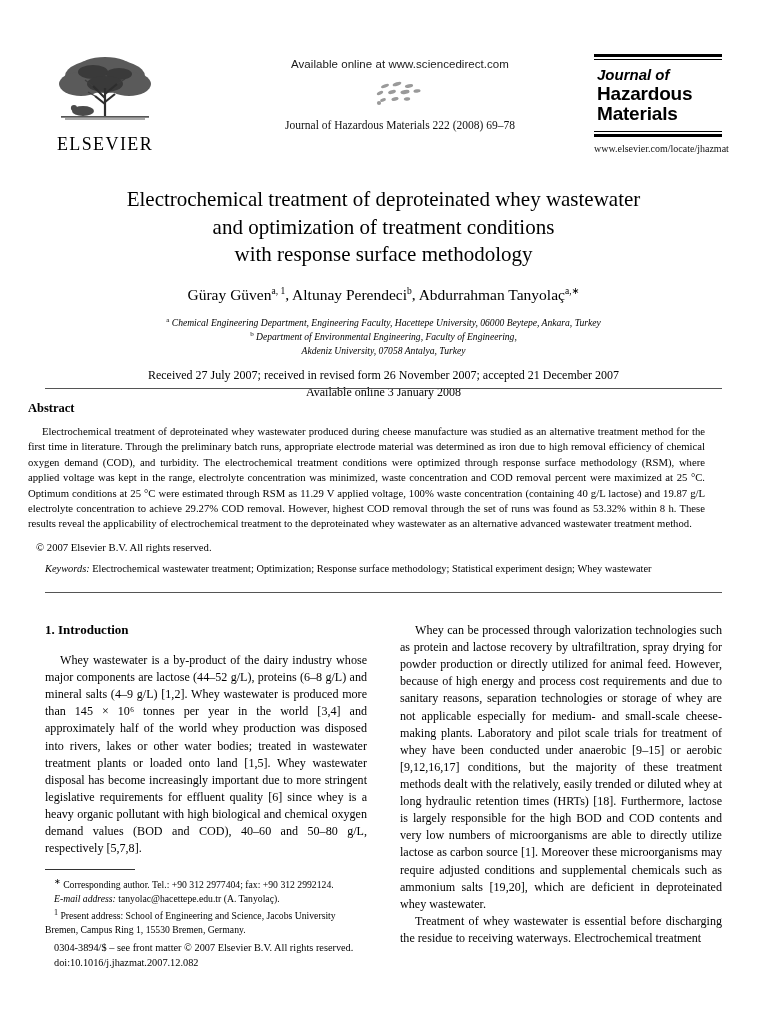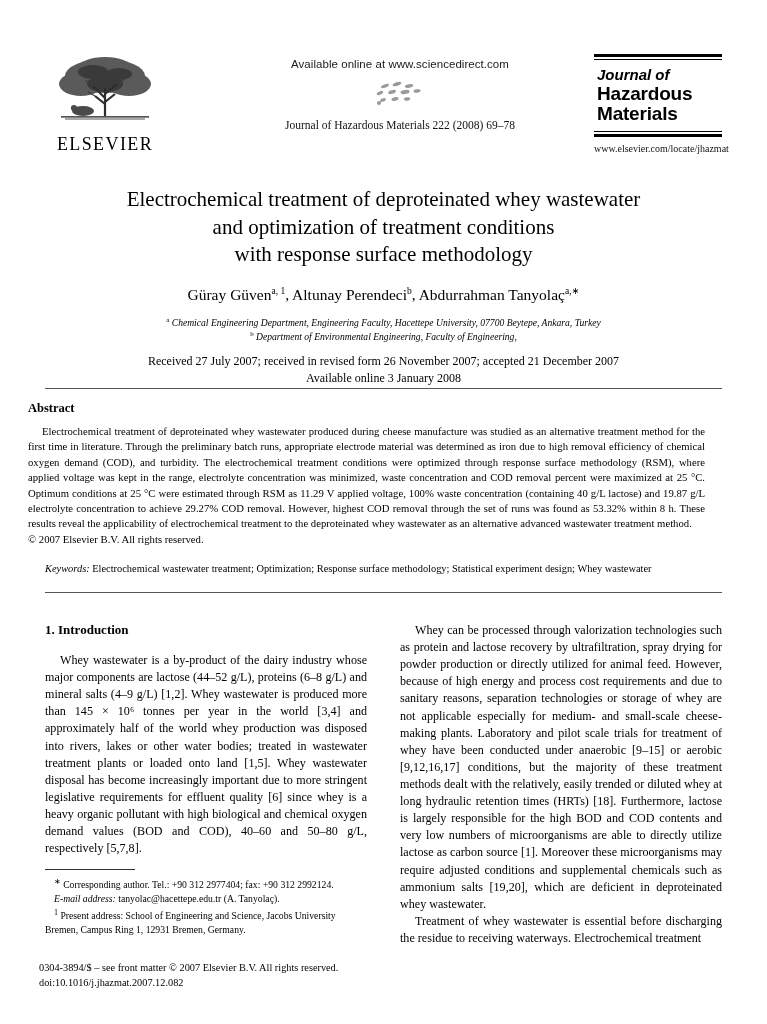--- a/index.html
+++ b/index.html
@@ -200,21 +200,21 @@
   .abstract-body {
     font-size: 10.7px;
     line-height: 1.44;
     text-align: justify;
     text-indent: 14px;
     margin: 0;
   }
   .abstract-copy {
     font-size: 10.7px;
     line-height: 1.44;
-    margin: 0;
+    margin: 8px;
   }
   .keywords {
     position: absolute;
     left: 45px;
     top: 562px;
     width: 677px;
     font-size: 10.4px;
     line-height: 1.4;
   }
   .keywords .kw-label {
@@ -263,26 +263,25 @@
     font-size: 9.7px;
     line-height: 1.47;
   }
   .footnotes p { margin: 0; }
   .fn-indent { text-indent: 9px; }
   .fn-email { font-style: italic; }
   .fn-mark { font-size: 8px; vertical-align: super; }
 
   .colophon {
     position: absolute;
-    left: 39px;
+    left: 54px;
     top: 941px;
     width: 400px;
     font-size: 10.3px;
     line-height: 1.45;
-    margin-top: 20px;
   }
   .colophon p { margin: 0; }
 </style>
 </head>
 <body>
 
 <div class="page">
 
   <div class="masthead">
 
@@ -366,22 +365,23 @@
       <span>Electrochemical treatment of deproteinated whey wastewater</span><br>
       <span>and optimization of treatment conditions</span><br>
       <span>with response surface methodology</span>
     </h1>
 
     <div class="authors">
       <span>Güray Güven</span><sup>a, 1</sup><span>, </span><span>Altunay Perendeci</span><sup>b</sup><span>, </span><span>Abdurrahman Tanyolaç</span><sup>a,∗</sup>
     </div>
 
     <div class="affil">
-      <div><sup>a</sup> <span>Chemical Engineering Department, Engineering Faculty, Hacettepe University, 07700 Beytepe, Ankara, Turkey</span></div>
+      <div><sup>a</sup> <span>Chemical Engineering Department, Engineering Faculty, Hacettepe University, 06000 Beytepe, Ankara, Turkey</span></div>
       <div><sup>b</sup> <span>Department of Environmental Engineering, Faculty of Engineering,</span></div>
+      <div>Akdeniz University, 07058 Antalya, Turkey</div>
     </div>
 
     <div class="dates">
       <div>Received 27 July 2007; received in revised form 26 November 2007; accepted 21 December 2007</div>
       <div>Available online 3 January 2008</div>
     </div>
   </div>
 
   <div class="rule" id="rule-above-abstract"></div>
   <div class="rule" id="rule-below-keywords"></div>
@@ -404,21 +404,21 @@
 
   <div class="col col-right">
     <p class="bodytext">Whey can be processed through valorization technologies such as protein and lactose recovery by ultrafiltration, spray drying for powder production or directly utilized for animal feed. However, because of high energy and process cost requirements and due to sanitary reasons, separation technologies or storage of whey are not applicable especially for medium- and small-scale cheese-making plants. Laboratory and pilot scale trials for treatment of whey have been conducted under anaerobic [9–15] or aerobic [9,12,16,17] conditions, but the majority of these treatment methods dealt with the relatively, easily trended or diluted whey at long hydraulic retention times (HRTs) [18]. Furthermore, lactose is largely responsible for the high BOD and COD contents and very low numbers of microorganisms are able to directly utilize lactose as carbon source [1]. Moreover these microorganisms may require adjusted conditions and supplemental chemicals such as ammonium salts [19,20], which are deficient in deproteinated whey wastewater.</p>
     <p class="bodytext">Treatment of whey wastewater is essential before discharging the residue to receiving waterways. Electrochemical treatment</p>
   </div>
 
   <div class="footnote-rule"></div>
   <div class="footnotes">
     <p class="fn-indent"><span class="fn-mark">∗</span> <span>Corresponding author. Tel.: +90 312 2977404; fax: +90 312 2992124.</span></p>
     <p class="fn-indent"><span class="fn-email">E-mail address:</span> <span>tanyolac@hacettepe.edu.tr (A. Tanyolaç).</span></p>
-    <p class="fn-indent"><span class="fn-mark">1</span> <span>Present address: School of Engineering and Science, Jacobs University Bremen, Campus Ring 1, 12931 Bremen, Germany.</span></p>
+    <p class="fn-indent"><span class="fn-mark">1</span> <span>Present address: School of Engineering and Science, Jacobs University Bremen, Campus Ring 1, 15530 Bremen, Germany.</span></p>
   </div>
 
   <div class="colophon">
     <p>0304-3894/$ – see front matter © 2007 Elsevier B.V. All rights reserved.</p>
     <p>doi:10.1016/j.jhazmat.2007.12.082</p>
   </div>
 
 </div>
 
 </body></html>

